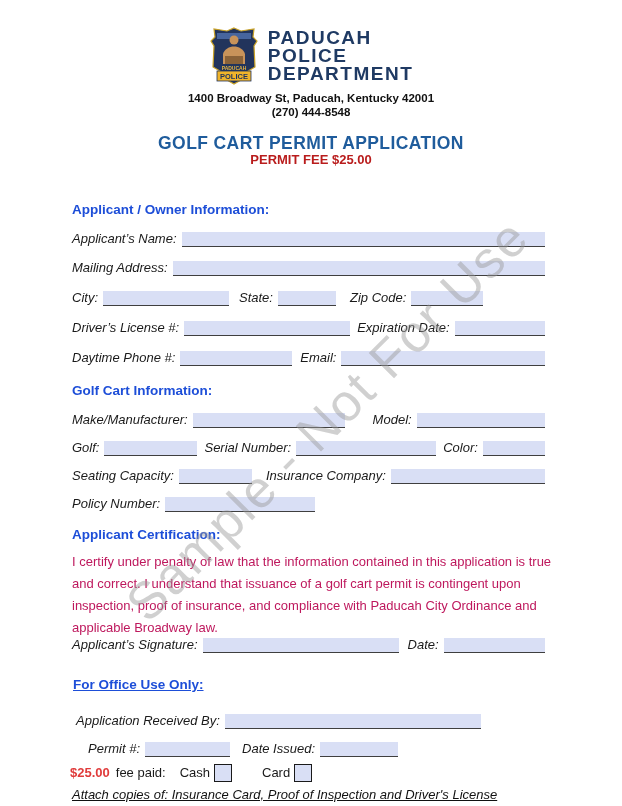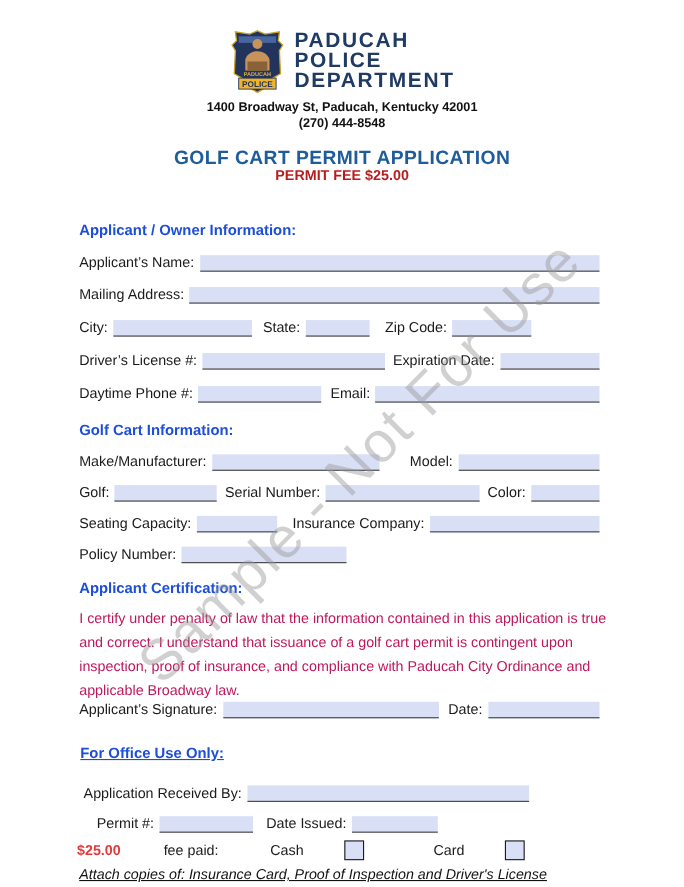--- a/index.html
+++ b/index.html
@@ -38,31 +38,31 @@
   
   .section-heading {
     position: absolute; left: 72px;
     font-weight: bold; font-size: 13.5px; color: #1d4ed8; white-space: nowrap;
   }
   .section-heading.underlined { text-decoration: underline; }
   .row {
     position: absolute; left: 72px; right: 77px;
     display: flex; align-items: flex-end; font-size: 13px; height: 17px;
   }
-  .row .lbl { white-space: nowrap; margin-right: 5px; line-height: 16px; }
+  .row .lbl { white-space: nowrap; margin-right: 5px; line-height: 16px; font-style: italic; }
   .field {
     height: 15px; background: #D9DFF5;
     border-bottom: 1px solid #3f3f3f;
   }
   .grow { flex: 1; }
   .cert-line { white-space: nowrap; font-size: 13px; line-height: 22px; color: #be185d; }
   .cert-para { position: absolute; left: 72px; top: 551px; }
   .fee-row {
     position: absolute; left: 70px; top: 762px;
-    display: flex; align-items: center; font-size: 13px; height: 21px; gap: 33px;
+    display: flex; align-items: center; font-size: 13px; height: 21px;
   }
   .fee-amount { color: #E03B3B; font-weight: bold; margin-right: 6px; }
   .checkbox {
     width: 18px; height: 18px; background: #D9DFF5;
     border: 1px solid #1a1a1a; margin-left: 4px;
   }
   .footer-note {
     position: absolute; left: 72px; top: 787px;
     font-style: italic; font-size: 13px; white-space: nowrap; color: #111; text-decoration: underline;
   }

